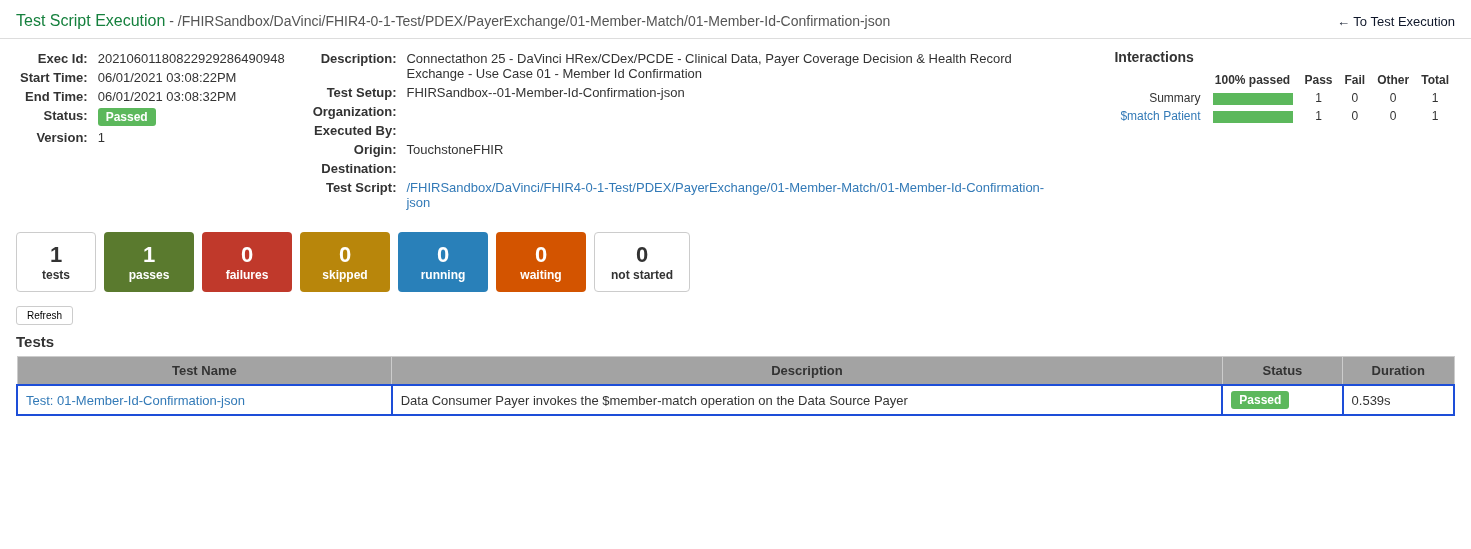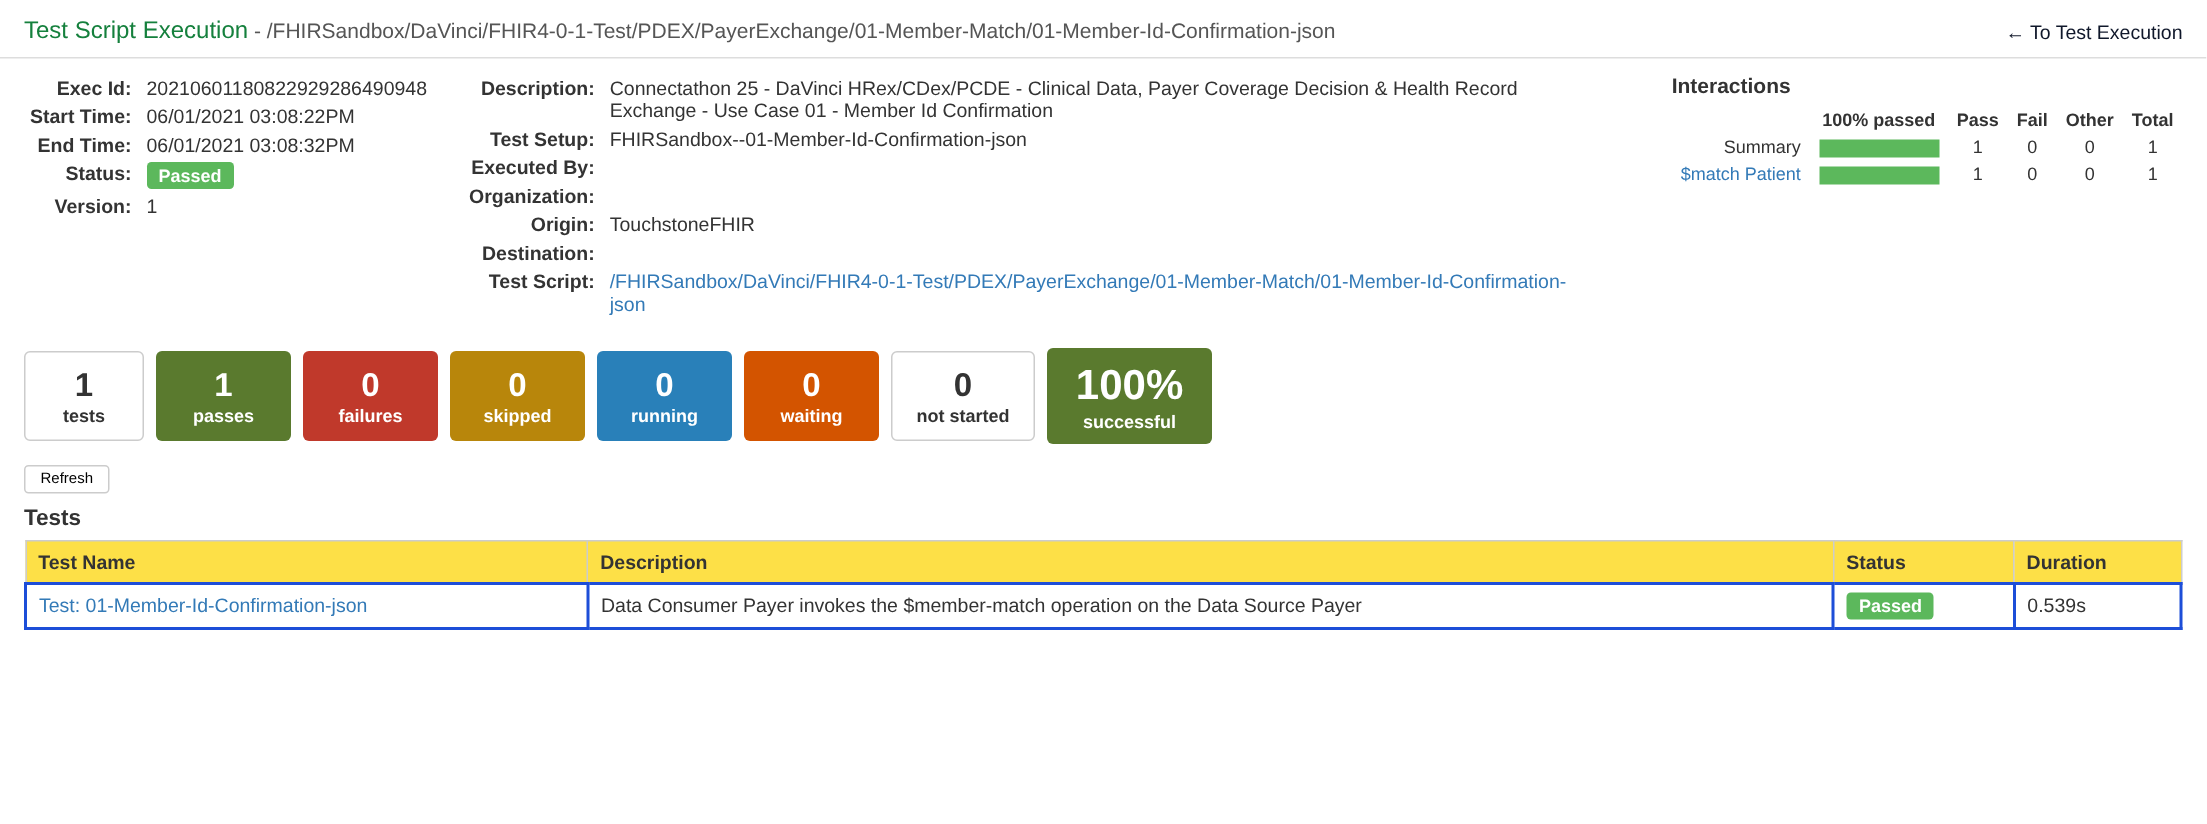--- a/index.html
+++ b/index.html
@@ -69,21 +69,21 @@
 
     .refresh-area { padding: 4px 16px 8px; }
     .refresh-btn {
       background: #fff; border: 1px solid #ccc; padding: 3px 10px;
       border-radius: 3px; cursor: pointer; font-size: 10px;
     }
 
     .tests-section { padding: 0 16px 16px; }
     .tests-title { font-size: 15px; font-weight: bold; margin-bottom: 6px; }
     .tests-table { border-collapse: collapse; width: 100%; border: 1px solid #ccc; }
-    .tests-table th { background: #fde047; border: 1px solid #ccc; padding: 6px 8px; text-align: left; font-weight: bold; }
+    .tests-table th { background: #a3a3a3; border: 1px solid #ccc; padding: 6px 8px; text-align: center; font-weight: bold; }
     .tests-table td { border: 2px solid #1d4ed8; padding: 5px 8px; vertical-align: middle; }
     .test-name-link { color: #337ab7; text-decoration: none; }
     .status-passed-sm {
       display: inline-block; background: #5cb85c; color: #fff;
       padding: 2px 8px; border-radius: 3px; font-size: 12px; font-weight: bold;
     }
   </style>
 </head>
 <body>
 
@@ -130,25 +130,25 @@
       <tbody>
           <tr>
         <td>Description:</td>
         <td>Connectathon 25 - DaVinci HRex/CDex/PCDE - Clinical Data, Payer Coverage Decision &amp; Health Record Exchange - Use Case 01 - Member Id Confirmation</td>
       </tr>
       <tr>
         <td>Test Setup:</td>
         <td>FHIRSandbox--01-Member-Id-Confirmation-json</td>
       </tr>
       <tr>
+        <td>Organization:</td>
+        <td></td>
+      </tr>
+      <tr>
         <td>Executed By:</td>
-        <td></td>
-      </tr>
-      <tr>
-        <td>Organization:</td>
         <td></td>
       </tr>
       <tr>
         <td>Origin:</td>
         <td>TouchstoneFHIR</td>
       </tr>
       <tr>
         <td>Destination:</td>
         <td></td>
       </tr>
@@ -218,24 +218,20 @@
     <span class="stat-label">running</span>
   </div>
   <div class="stat-box stat-box-waiting">
     <span class="stat-num">0</span>
     <span class="stat-label">waiting</span>
   </div>
   <div class="stat-box stat-box-not-started">
     <span class="stat-num">0</span>
     <span class="stat-label">not started</span>
   </div>
-  <div class="stat-box stat-box-success">
-    <span class="stat-num">100%</span>
-    <span class="stat-label">successful</span>
-  </div>
 </div>
 
 <div class="refresh-area">
   <button class="refresh-btn">Refresh</button>
 </div>
 
 <div class="tests-section">
   <div class="tests-title">Tests</div>
   <table class="tests-table">
     <thead>

